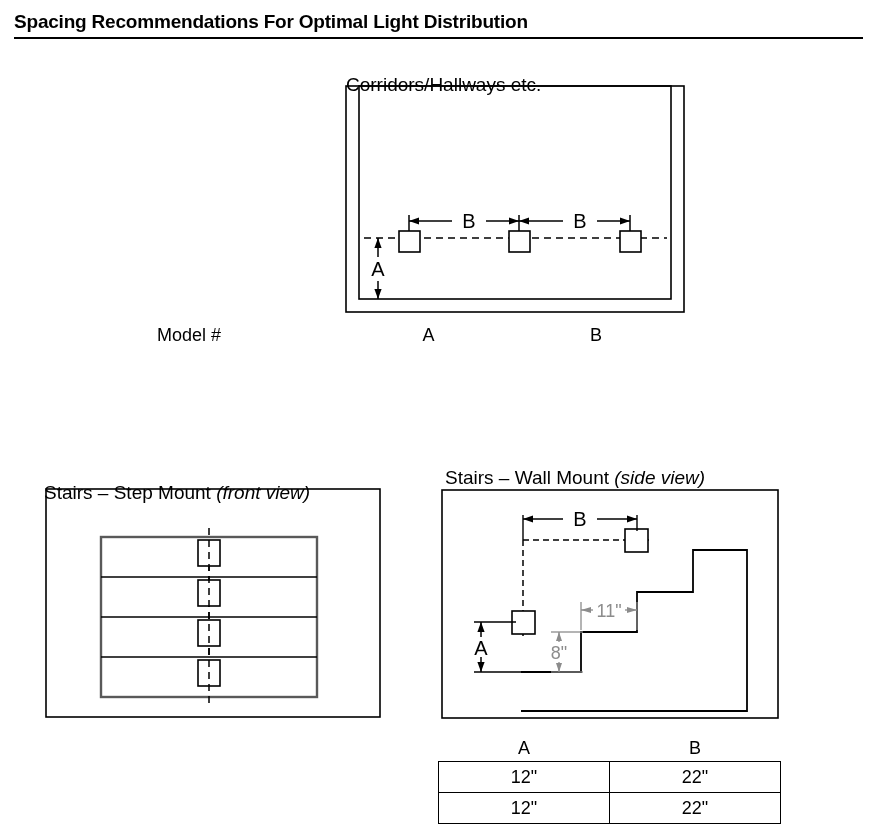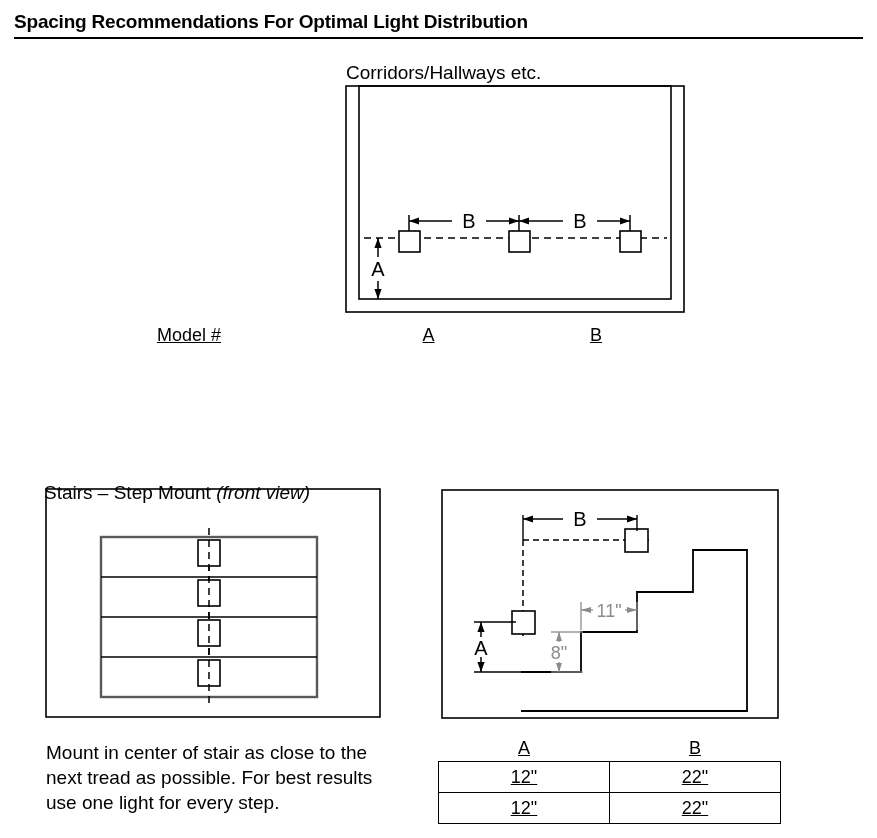--- a/index.html
+++ b/index.html
@@ -49,21 +49,20 @@
 
   
   .panel { position: absolute; }
   .panel svg { display: block; }
 
   
   table {
     border-collapse: collapse;
     position: absolute;
     table-layout: fixed;
-    text-decoration: underline;
   }
   table td, table th {
     border: 1.5px solid #000;
     text-align: center;
     font-size: 18px;
     font-weight: normal;
     padding: 0;
     height: 30px;
     vertical-align: middle;
   }
@@ -90,21 +89,21 @@
 </head>
 <body>
 
 <div class="page">
 
   <div class="title-block">
     <div class="title-text">Spacing Recommendations For Optimal Light Distribution</div>
     <div class="title-rule"></div>
   </div>
 
-  <div class="sec-caption" style="left:346px; top:62px;">Corridors/Hallways etc.</div>
+  <div class="sec-caption" style="left:346px; top:74px;">Corridors/Hallways etc.</div>
 
   <div class="panel" style="left:345px; top:85px;">
     <svg width="340" height="228" viewBox="0 0 340 228">
 
       <rect x="1" y="1" width="338" height="226" fill="none" stroke="#000" stroke-width="1.6"></rect>
 
       <rect x="14" y="1" width="312" height="213" fill="none" stroke="#000" stroke-width="1.6"></rect>
 
       <line x1="19" y1="153" x2="322" y2="153" stroke="#000" stroke-width="1.5" stroke-dasharray="7,5"></line>
 
@@ -187,20 +186,24 @@
 
       <rect x="153" y="52" width="22" height="26" fill="#fff" stroke="#000" stroke-width="1.6"></rect>
       <rect x="153" y="92" width="22" height="26" fill="#fff" stroke="#000" stroke-width="1.6"></rect>
       <rect x="153" y="132" width="22" height="26" fill="#fff" stroke="#000" stroke-width="1.6"></rect>
       <rect x="153" y="172" width="22" height="26" fill="#fff" stroke="#000" stroke-width="1.6"></rect>
 
       <line x1="164" y1="52" x2="164" y2="198" stroke="#000" stroke-width="1.5" stroke-dasharray="7,5"></line>
     </svg>
   </div>
 
+  <div class="sec-caption" style="left:445px; top:467px;">
+    <span>Stairs – Wall Mount</span>
+    <span class="ital">(side view)</span>
+  </div>
 
   <div class="panel" style="left:441px; top:489px;">
     <svg width="338" height="230" viewBox="0 0 338 230">
       <rect x="1" y="1" width="336" height="228" fill="none" stroke="#000" stroke-width="1.6"></rect>
 
       <polyline points="80,183 140,183 140,143 196,143 196,103 252,103 252,61 306,61 306,222 80,222" fill="none" stroke="#000" stroke-width="1.8"></polyline>
 
       <line x1="82" y1="51" x2="82" y2="150" stroke="#000" stroke-width="1.5" stroke-dasharray="6,4"></line>
 
       <line x1="82" y1="51" x2="210" y2="51" stroke="#000" stroke-width="1.5" stroke-dasharray="6,4"></line>
@@ -267,15 +270,14 @@
         <td>12"</td>
         <td>22"</td>
       </tr>
       <tr>
         <td>12"</td>
         <td>22"</td>
       </tr>
     </tbody>
   </table>
 
-  <div class="note" style="left:46px; top:740px;">Mount in center of stair as close to the next tread as possible. For best results use one light for every step.</div>
 
 </div>
 
 </body></html>

